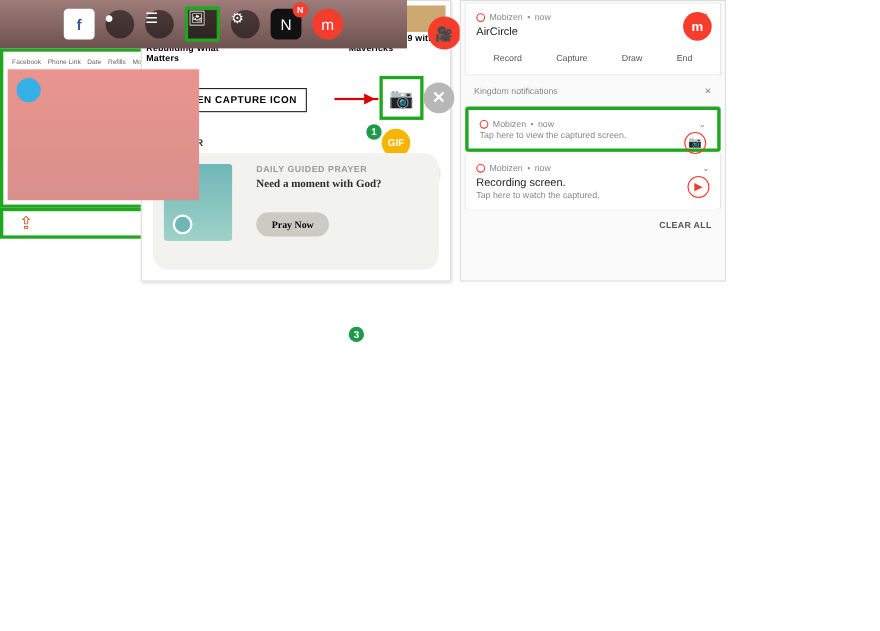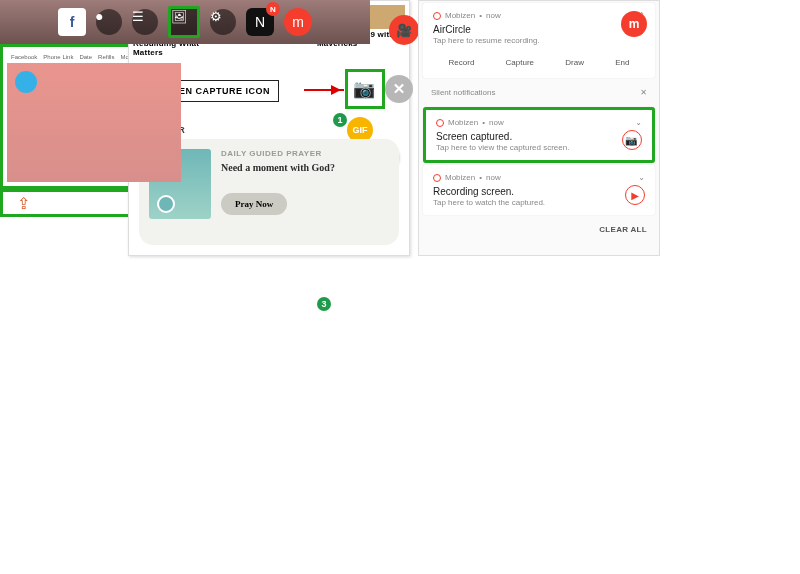--- a/index.html
+++ b/index.html
@@ -21,21 +21,21 @@
 .arrow{position:absolute;left:175px;top:88px;width:40px;height:2px;background:#d00}
 .arrow:after{content:'';position:absolute;right:-2px;top:-4px;border:5px solid transparent;border-left:10px solid #d00}
 .cam-box{position:absolute;right:24px;top:68px;width:40px;height:40px;border:3px solid #1fa81f;display:flex;align-items:center;justify-content:center;background:#fff}
 .cam-icon{color:#f53d2d;font-size:18px}
 .close-c{right:-4px;top:74px;width:28px;height:28px;background:#b7b7b7;color:#fff;font-size:15px;font-weight:bold}
 .step{width:14px;height:14px;border-radius:50%;background:#1e9b4a;color:#fff;font-size:9px;font-weight:bold;display:flex;align-items:center;justify-content:center;position:absolute}
 #step1{left:204px;top:112px}
 .prayer-label{position:absolute;left:14px;top:124px;font-size:9px;letter-spacing:1px;font-weight:bold;color:#3a3a3a}
 #gif-fab{right:36px;top:116px;width:26px;height:26px;background:#f7b500;color:#fff;font-size:9px;font-weight:bold}
 #pen-fab{right:10px;top:144px;width:26px;height:26px;background:#fff;box-shadow:0 0 3px rgba(0,0,0,.3);color:#f53d2d;font-size:13px}
-.prayer-card{position:absolute;left:10px;right:10px;top:138px;bottom:10px;background:#f2f2ee;border-radius:14px;padding:10px;display:flex;gap:10px}
+.prayer-card{position:absolute;left:10px;right:10px;top:138px;bottom:10px;background:#f2f2ee;border-radius:14px;padding:10px;display:flex;gap:22px}
 .prayer-img{width:62px;height:70px;background:linear-gradient(#6fb7b7,#9ed2c7);border-radius:3px;position:relative}
 .prayer-img:after{content:'';position:absolute;left:8px;bottom:6px;width:14px;height:14px;border:2px solid #fff;border-radius:50%;background:#6fb7b7}
 .prayer-txt{flex:1}
 .pc-h{font-size:8px;color:#9a9a9a;letter-spacing:.5px;font-weight:bold}
 .pc-t{font-size:10px;margin-top:4px;font-weight:600;color:#2d2d2d;font-family:Georgia,serif}
 .pray-btn{margin-top:20px;background:#cbcbc3;border-radius:14px;padding:6px 14px;display:inline-block;font-size:9px;font-weight:700;font-family:Georgia,serif}
 
 #b{left:418px;top:0;width:242px;height:256px;background:#fafafa;font-size:9px;color:#444}
 .n-sec{background:#fff;margin:2px 4px;border-radius:2px;box-shadow:0 0 1px rgba(0,0,0,.2);padding:8px 10px;position:relative}
 .n-hdr{display:flex;align-items:center;gap:4px;color:#888;font-size:8px}
@@ -115,36 +115,34 @@
       <div class="pc-t">Need a moment with God?</div>
       <div class="pray-btn">Pray Now</div>
     </div>
   </div>
 </div>
 
 <div id="b" class="panel">
   <div class="n-sec">
     <div class="n-hdr"><span class="mo"></span><span>Mobizen</span> • <span>now</span><span style="margin-left:auto">⌃</span></div>
     <div class="n-title">AirCircle</div>
-    <div class="n-sub">Tap here to resume recording.</div>
     <div class="n-big">m</div>
     <div class="n-actions">
       <span>Record</span>
       <span>Capture</span>
       <span>Draw</span>
       <span>End</span>
     </div>
   </div>
   <div class="silent">
-      <span>Silent notifications</span>
+      <span>Kingdom notifications</span>
       <span>✕</span>
     </div>
   <div class="n-sec hl">
     <div class="n-hdr"><span class="mo"></span><span>Mobizen</span> • <span>now</span><span style="margin-left:auto">⌄</span></div>
-    <div class="n-title">Screen captured.</div>
     <div class="n-sub">Tap here to view the captured screen.</div>
     <div class="n-ring">📷</div>
   </div>
 
   <div class="n-sec">
     <div class="n-hdr"><span class="mo"></span><span>Mobizen</span> • <span>now</span><span style="margin-left:auto">⌄</span></div>
     <div class="n-title">Recording screen.</div>
     <div class="n-sub">Tap here to watch the captured.</div>
     <div class="n-ring">▶</div>
   </div>

